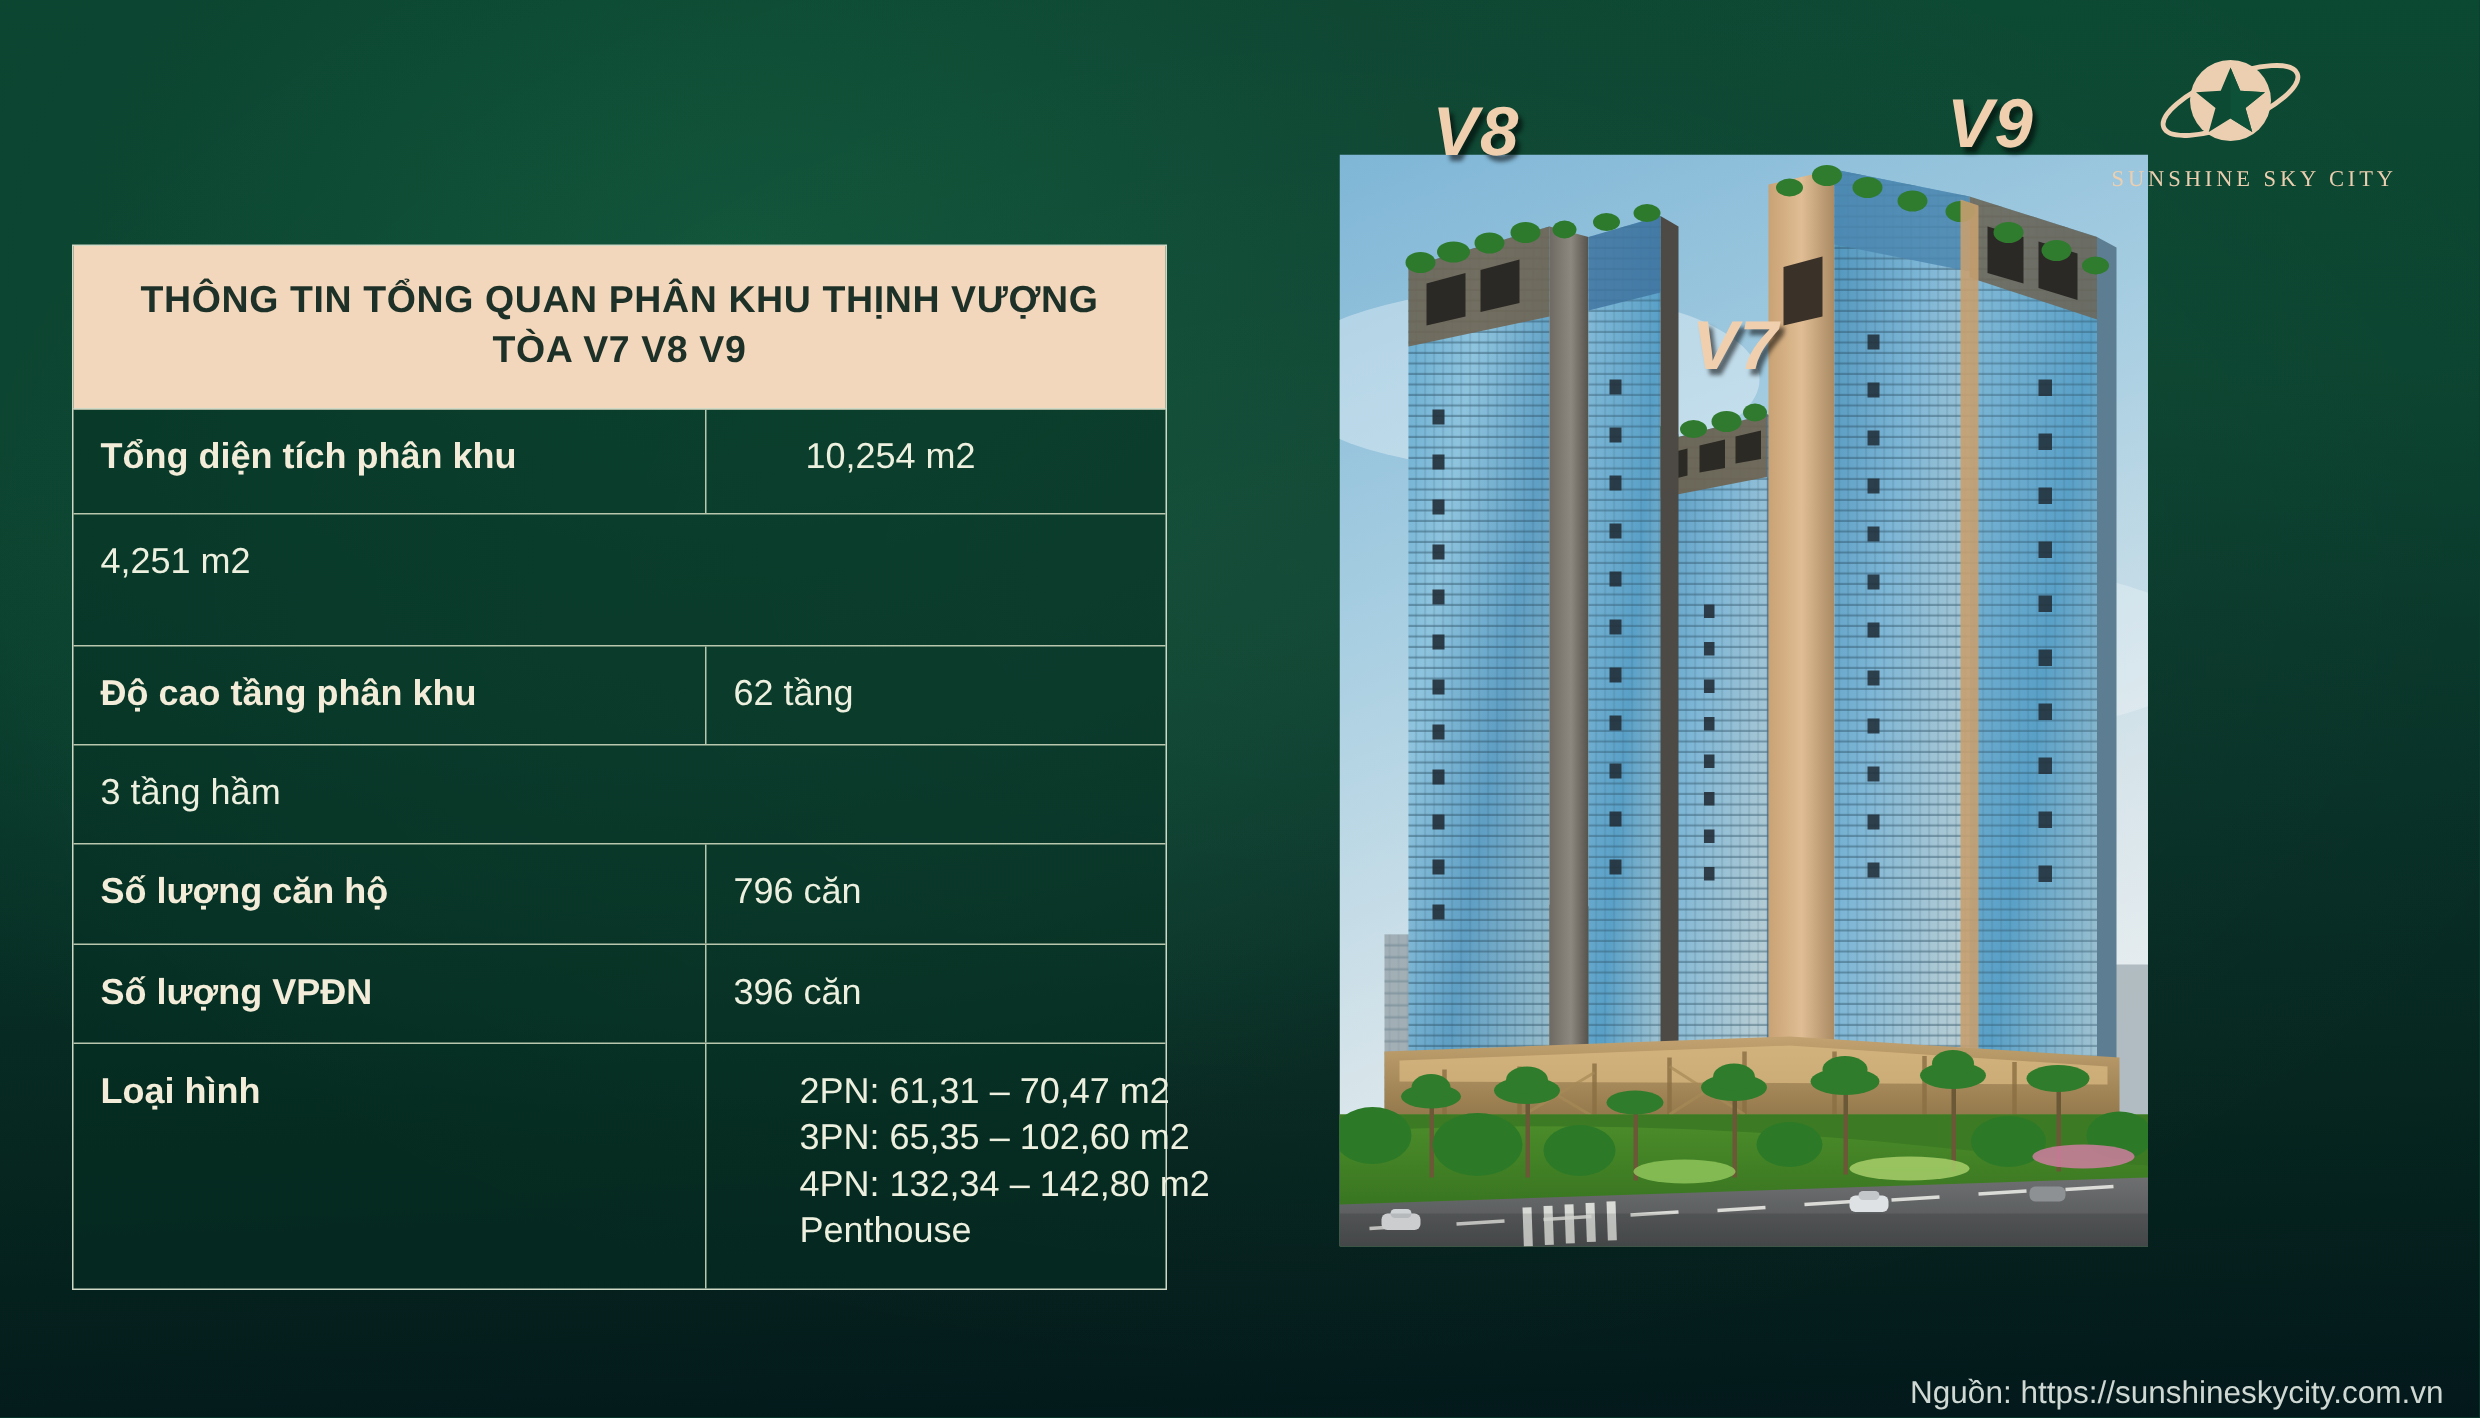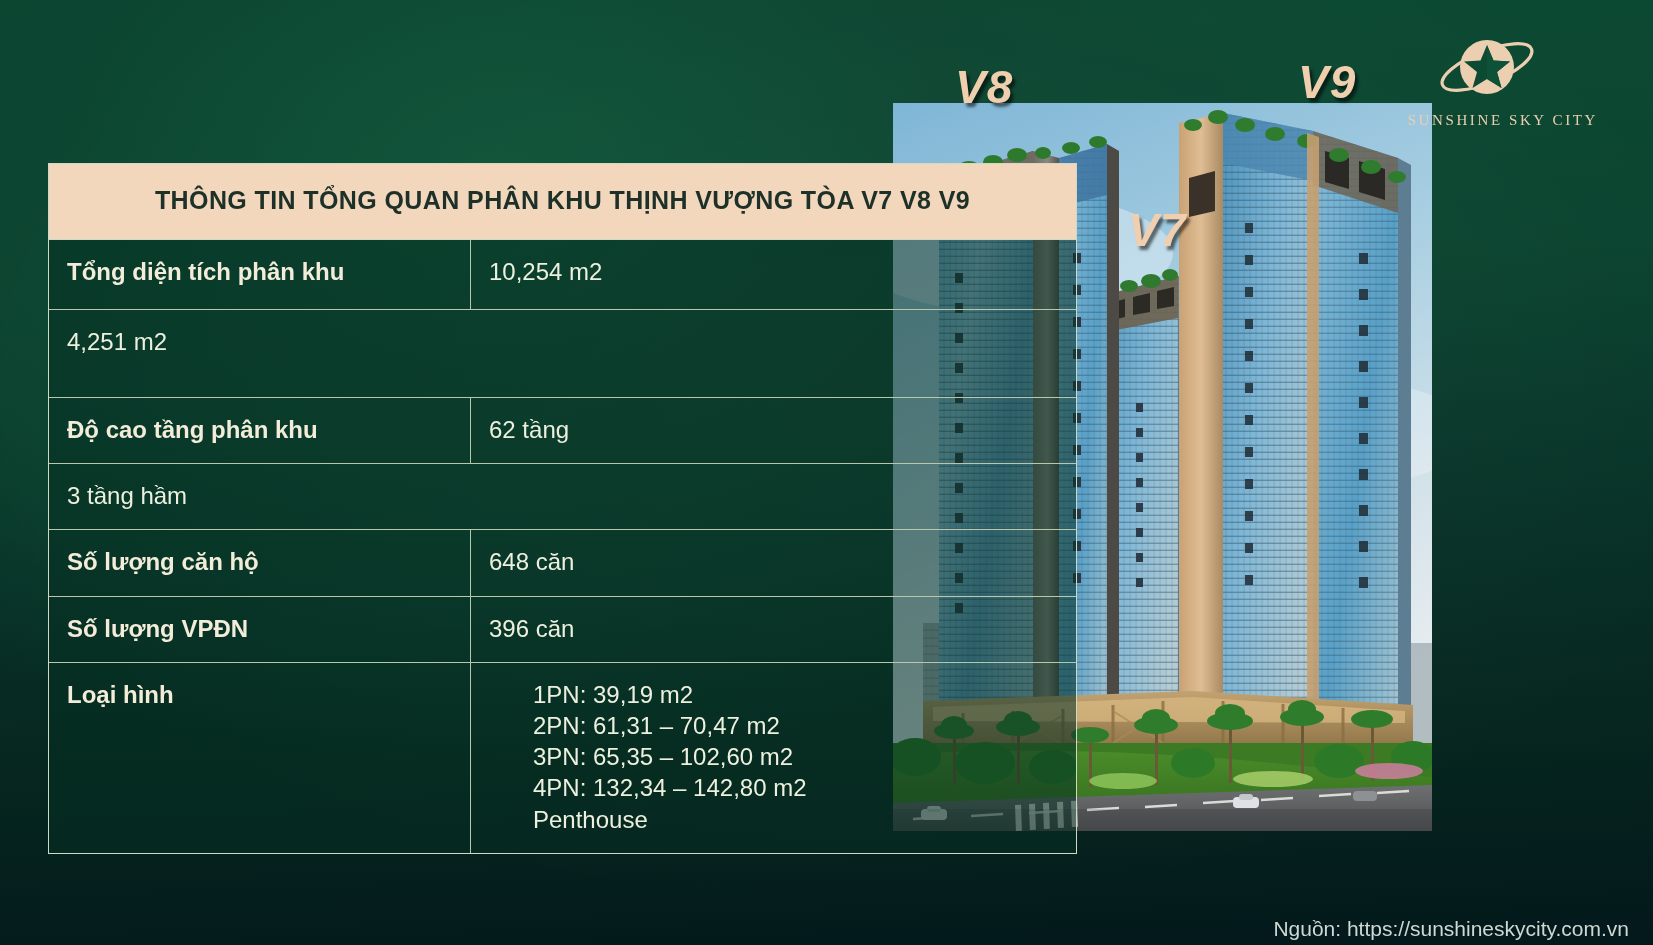--- a/index.html
+++ b/index.html
@@ -32,21 +32,21 @@
     position:absolute; inset:0;
     background: radial-gradient(ellipse 1500px 900px at 52% 40%, rgba(255,255,255,0.035) 0%, rgba(0,0,0,0) 62%);
     pointer-events:none;
   }
 
   
   .info-table {
     position: absolute;
     left: 48px;
     top: 163px;
-    width: 1029px;
+    width: 730px;
     border: 1px solid #cfd9c6;
     background: rgba(6, 48, 35, 0.55);
     z-index: 4;
   }
 
   .table-header {
     background: #f2d7bd;
     color: #1e3128;
     font-size: 25px;
     font-weight: bold;
@@ -78,21 +78,21 @@
   .t-value {
     flex: 1 1 auto;
     color: #edf0de;
     font-weight: normal;
     font-size: 24px;
     line-height: 1.30;
     padding: 16px 14px 18px 18px;
   }
   .t-value .vline { display: block; white-space: pre; }
 
-  .r0 { min-height: 70px; }
+  .r0 { min-height: 70px; gap: 48px; }
   .r1 { min-height: 88px; }
   .r2 { min-height: 62px; }
   .r3 { min-height: 62px; }
   .r4 { min-height: 62px; }
   .r5 { min-height: 62px; }
   .r6 { min-height: 163px; }
 
   
   .render-wrap {
     position: absolute;
@@ -527,32 +527,31 @@
       <div class="t-label">Độ cao tầng phân khu</div>
       <div class="t-value">62 tầng</div>
     </div>
 
     <div class="t-row r3">
       <div class="t-value">3 tầng hầm</div>
     </div>
 
     <div class="t-row r4">
       <div class="t-label">Số lượng căn hộ</div>
-      <div class="t-value">648 căn</div>
+      <div class="t-value">796 căn</div>
     </div>
 
     <div class="t-row r5">
       <div class="t-label">Số lượng VPĐN</div>
       <div class="t-value">396 căn</div>
     </div>
 
     <div class="t-row r6">
       <div class="t-label">Loại hình</div>
       <div class="t-value">
-        <span class="vline">1PN: 39,19 m2</span>
         <span class="vline">2PN: 61,31 – 70,47 m2</span>
         <span class="vline">3PN: 65,35 – 102,60 m2</span>
         <span class="vline">4PN: 132,34 – 142,80 m2</span>
         <span class="vline">Penthouse</span>
       </div>
     </div>
 
   </div>
 
   <div class="source-note">Nguồn: https://sunshineskycity.com.vn</div>

